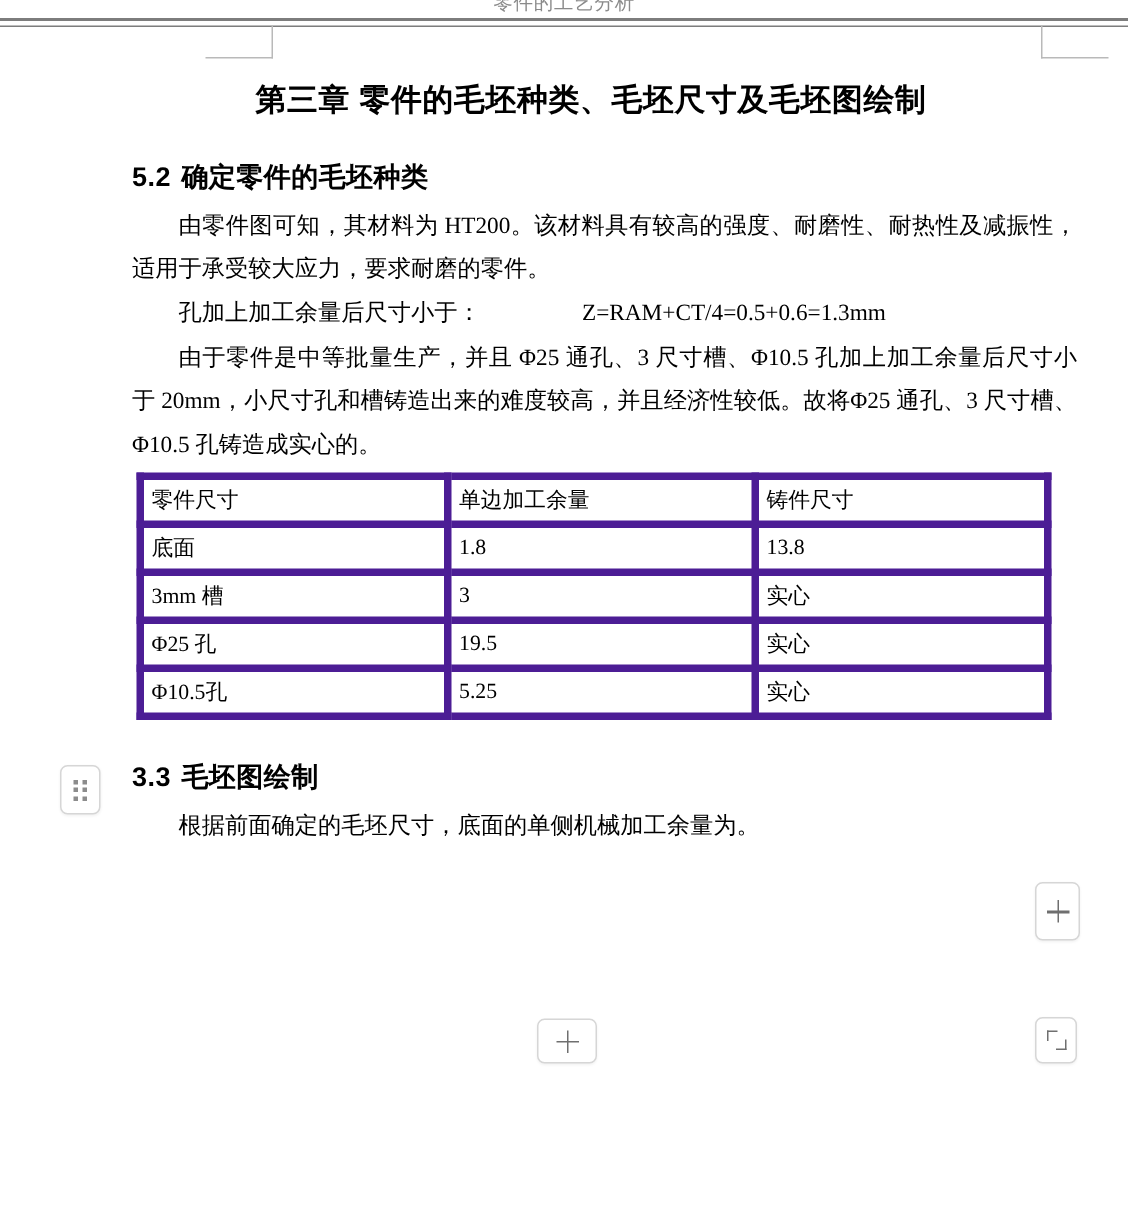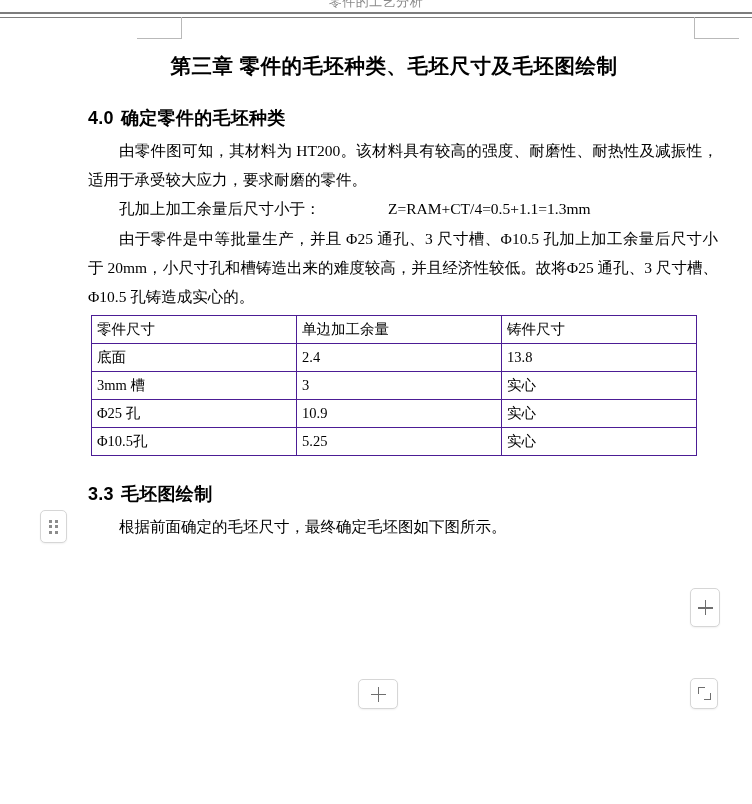--- a/index.html
+++ b/index.html
@@ -115,21 +115,21 @@
 
   
   #spec-table {
     border-collapse: collapse;
     margin: 4px 0 0 73px;
     width: 605px;
     font-size: 14.5px;
     table-layout: fixed;
   }
   #spec-table td, #spec-table th {
-    border: 1px solid #4c1d95;
+    border: 5px solid #4c1d95;
     padding: 2px 5px 3px 5px;
     height: 22px;
     text-align: left;
     vertical-align: middle;
     font-weight: normal;
     font-family: "Liberation Serif", "DejaVu Serif", serif;
   }
   #spec-table col.c1 { width: 205px; }
   #spec-table col.c2 { width: 205px; }
   #spec-table col.c3 { width: 195px; }
@@ -231,72 +231,72 @@
   <div class="margin-guide mg-left-h"></div>
   <div class="margin-guide mg-right-v"></div>
   <div class="margin-guide mg-right-h"></div>
 </div>
 
 <div id="doc-body">
 
   <h1 id="doc-title">第三章 零件的毛坯种类、毛坯尺寸及毛坯图绘制</h1>
 
   <h2 class="section-heading">
-    <span class="sec-num">4.0</span><span>确定零件的毛坯种类</span>
+    <span class="sec-num">5.2</span><span>确定零件的毛坯种类</span>
   </h2>
   <p class="para">由零件图可知，其材料为 HT200。该材料具有较高的强度、耐磨性、耐热性及减振性，适用于承受较大应力，要求耐磨的零件。</p>
 
 
   <div class="formula-line">
-    <span class="fl-label">孔加上加工余量后尺寸小于：</span><span class="fl-expr">Z=RAM+CT/4=0.5+1.1=1.3mm</span>
+    <span class="fl-label">孔加上加工余量后尺寸小于：</span><span class="fl-expr">Z=RAM+CT/4=0.5+0.6=1.3mm</span>
   </div>
 
   <p class="para tight">由于零件是中等批量生产，并且 Φ25 通孔、3 尺寸槽、Φ10.5 孔加上加工余量后尺寸小于 20mm，小尺寸孔和槽铸造出来的难度较高，并且经济性较低。故将Φ25 通孔、3 尺寸槽、Φ10.5 孔铸造成实心的。</p>
 
   <table id="spec-table">
     <colgroup>
         <col class="c1">
         <col class="c2">
         <col class="c3">
       </colgroup>
     <thead>
       <tr>
         <th>零件尺寸</th>
         <th>单边加工余量</th>
         <th>铸件尺寸</th>
       </tr>
     </thead>
     <tbody>
       <tr>
         <td>底面</td>
-        <td>2.4</td>
+        <td>1.8</td>
         <td>13.8</td>
       </tr>
       <tr>
         <td>3mm 槽</td>
         <td>3</td>
         <td>实心</td>
       </tr>
       <tr>
         <td>Φ25 孔</td>
-        <td>10.9</td>
+        <td>19.5</td>
         <td>实心</td>
       </tr>
       <tr>
         <td>Φ10.5孔</td>
         <td>5.25</td>
         <td>实心</td>
       </tr>
     </tbody>
   </table>
 
   <h2 class="section-heading">
     <span class="sec-num">3.3</span><span>毛坯图绘制</span>
   </h2>
-  <p class="para">根据前面确定的毛坯尺寸，最终确定毛坯图如下图所示。</p>
+  <p class="para">根据前面确定的毛坯尺寸，底面的单侧机械加工余量为。</p>
 
 </div>
 
 <div class="ui-btn" id="grid-handle-button">
   <span class="grid-dots">
     <i></i>
       <i></i>
       <i></i>
       <i></i>
       <i></i>

